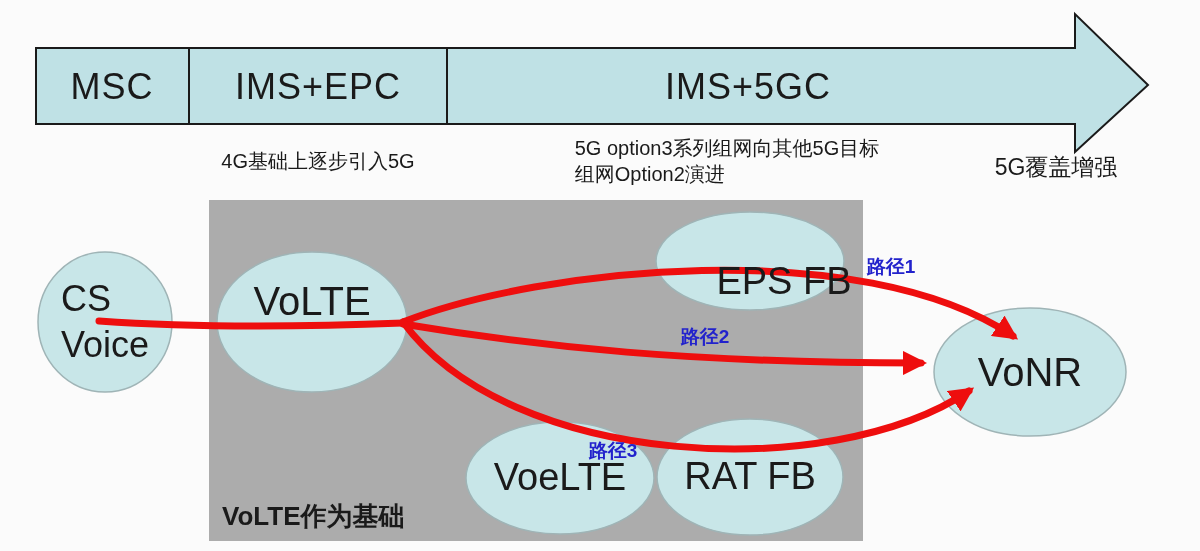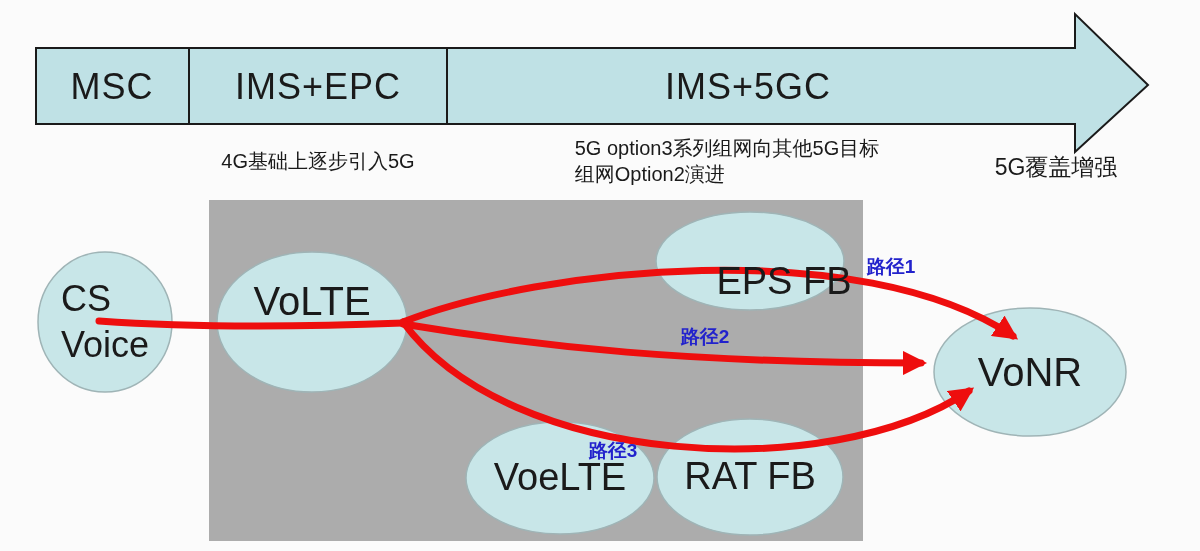--- a/index.html
+++ b/index.html
@@ -95,18 +95,19 @@
   <div class="lbl cs-label" style="left:105px;top:322px;">
     <div>CS</div>
     <div>Voice</div>
   </div>
   <div class="lbl node-label" style="left:312px;top:301px;">VoLTE</div>
   <div class="lbl node-label small" style="left:784px;top:260px;margin-top:21px;">EPS FB</div>
   <div class="lbl node-label small" style="left:750px;top:476px;">RAT FB</div>
   <div class="lbl node-label small" style="left:560px;top:477px;">VoeLTE</div>
   <div class="lbl node-label" style="left:1030px;top:372px;">VoNR</div>
 
+  <div class="box-caption" style="left:222px;top:516px;">VoLTE作为基础</div>
 
   <div class="lbl path-label" style="left:891px;top:267px;">路径1</div>
   <div class="lbl path-label" style="left:705px;top:337px;">路径2</div>
   <div class="lbl path-label" style="left:613px;top:407px;margin-top:44px;">路径3</div>
 
 </div>
 
 </body></html>

